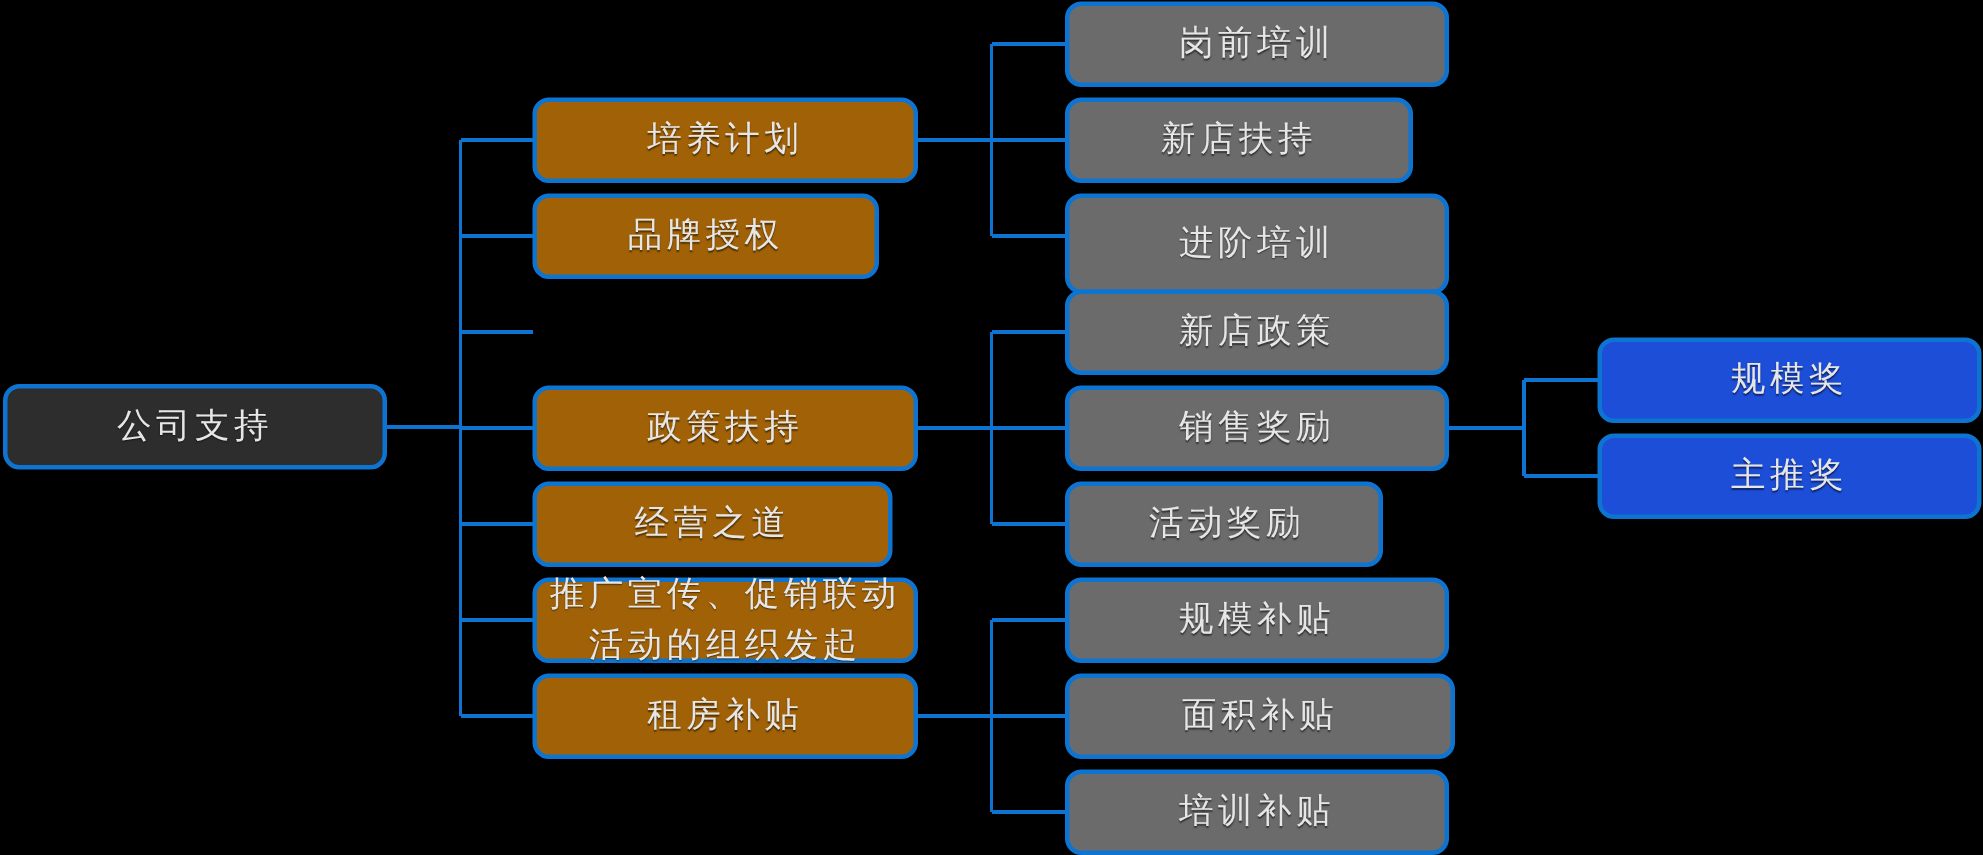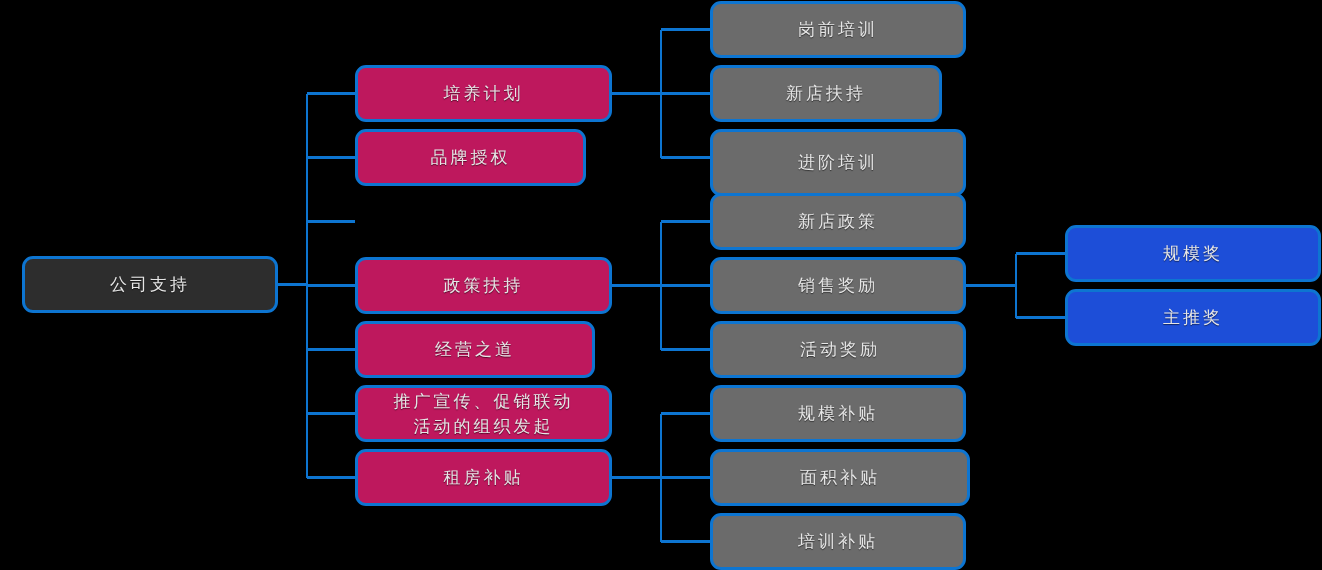--- a/index.html
+++ b/index.html
@@ -26,29 +26,29 @@
   .node {
     position: absolute;
     box-sizing: border-box;
     border: 3px solid #0d75d1;
     border-radius: 11px;
     display: flex;
     align-items: center;
     justify-content: flex-end;
     text-align: center;
     color: #e6e6e6;
-    font-size: 17px;
+    font-size: 23px;
     letter-spacing: 3px;
     line-height: 1.45;
     padding: 2px 8px;
     text-shadow: 0 1px 1px rgba(0,0,0,0.55);
     white-space: pre-line;
   }
-  .lvl-root  { background: #2d2d2d; margin-left: 20px; }
-  .lvl-2     { background: #be185d; }
+  .lvl-root  { background: #2d2d2d; }
+  .lvl-2     { background: #a16207; }
   .lvl-3     { background: #6b6b6b; }
   .lvl-4     { background: #1d4ed8; }
   .node .node-label {
     display: block;
     width: 100%;
     white-space: pre-line;
   }
 </style>
 </head>
 <body>
@@ -125,21 +125,21 @@
   </div>
   <div class="node lvl-3" style="left: 710px; top: 129px; width: 256px; height: 67px;">
     <span class="node-label">进阶培训</span>
   </div>
   <div class="node lvl-3" style="left: 710px; top: 193px; width: 256px; height: 57px;">
     <span class="node-label">新店政策</span>
   </div>
   <div class="node lvl-3" style="left: 710px; top: 257px; width: 256px; height: 57px;">
     <span class="node-label">销售奖励</span>
   </div>
-  <div class="node lvl-3" style="left: 710px; top: 321px; width: 256px; height: 57px; padding-left: 12px;">
+  <div class="node lvl-3" style="left: 710px; top: 321px; width: 212px; height: 57px; padding-left: 12px;">
     <span class="node-label">活动奖励</span>
   </div>
   <div class="node lvl-3" style="left: 710px; top: 385px; width: 256px; height: 57px;">
     <span class="node-label">规模补贴</span>
   </div>
   <div class="node lvl-3" style="left: 710px; top: 449px; width: 260px; height: 57px;">
     <span class="node-label">面积补贴</span>
   </div>
   <div class="node lvl-3" style="left: 710px; top: 513px; width: 256px; height: 57px;">
     <span class="node-label">培训补贴</span>

